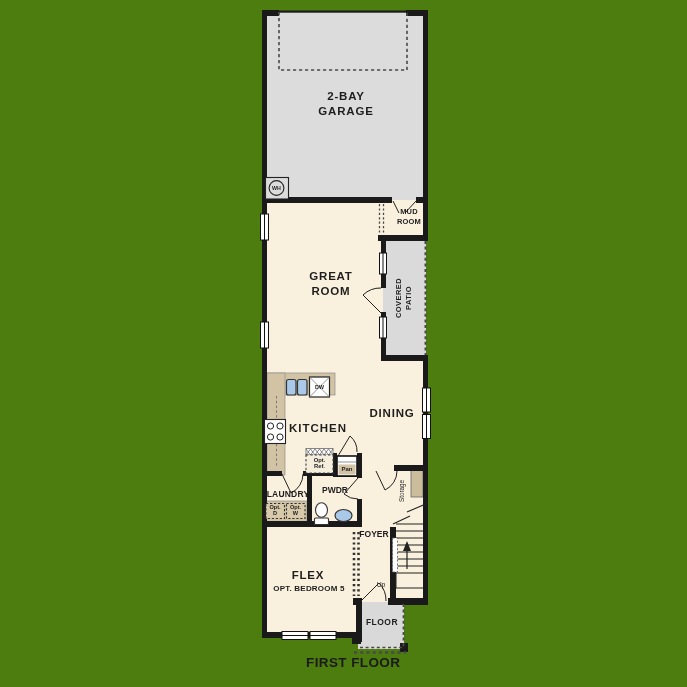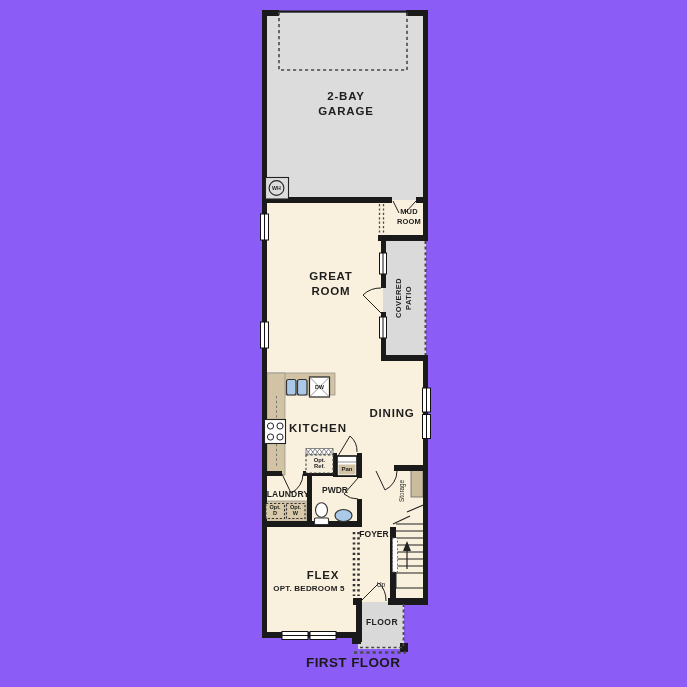--- a/index.html
+++ b/index.html
@@ -1,16 +1,16 @@
 <!DOCTYPE html>
 <html><head>
 <meta charset="utf-8">
 <style>
   html,body{margin:0;padding:0;background:#fff;}
-  #stage{position:relative;width:687px;height:687px;background:#8b5cf6;overflow:hidden;
+  #stage{position:relative;width:687px;height:687px;background:#4d7c0f;overflow:hidden;
          font-family:"Liberation Sans",sans-serif;}
   svg{position:absolute;left:0;top:0;}
   .lbl{position:absolute;transform:translate(-50%,-50%);font-weight:bold;color:#1e1e1e;
        white-space:nowrap;text-align:center;line-height:1.3;
        font-family:"Liberation Sans",sans-serif;}
   .lbl span{display:block;}
   .rot{transform:translate(-50%,-50%) rotate(-90deg);}
   .cap{position:absolute;font-weight:bold;color:#1b1b1b;
        font-family:"Liberation Sans",sans-serif;}
 </style>
@@ -218,21 +218,21 @@
 <div class="lbl" style="left:392px;top:413px;font-size:11.5px;letter-spacing:.8px;text-align:right;">DINING</div>
 
 <div class="lbl" style="left:288px;top:495px;font-size:8.5px;letter-spacing:.2px;">LAUNDRY</div>
 
 <div class="lbl" style="left:325px;top:491px;font-size:8.5px;padding-left:20px;">PWDR</div>
 
 <div class="lbl" style="left:374px;top:535px;font-size:8.5px;">FOYER</div>
 
 <div class="lbl rot" style="left:402px;top:491px;font-size:6.3px;font-weight:normal;">Storage</div>
 
-<div class="lbl" style="left:308px;top:575px;font-size:11.5px;letter-spacing:.8px;margin-left:15px;">FLEX</div>
+<div class="lbl" style="left:308px;top:575px;font-size:11.5px;letter-spacing:.8px;">FLEX</div>
 <div class="lbl" style="left:309px;top:589px;font-size:8px;letter-spacing:.2px;">OPT. BEDROOM 5</div>
 
 <div class="lbl" style="left:382px;top:623px;font-size:8.5px;letter-spacing:.5px;">FLOOR</div>
 
 <div class="lbl" style="left:381px;top:585px;font-size:6.8px;font-weight:normal;">Up</div>
 
 <div class="lbl" style="left:276.5px;top:188px;font-size:5.3px;">WH</div>
 
 <div class="lbl" style="left:319.5px;top:387px;font-size:5.3px;">DW</div>
 

